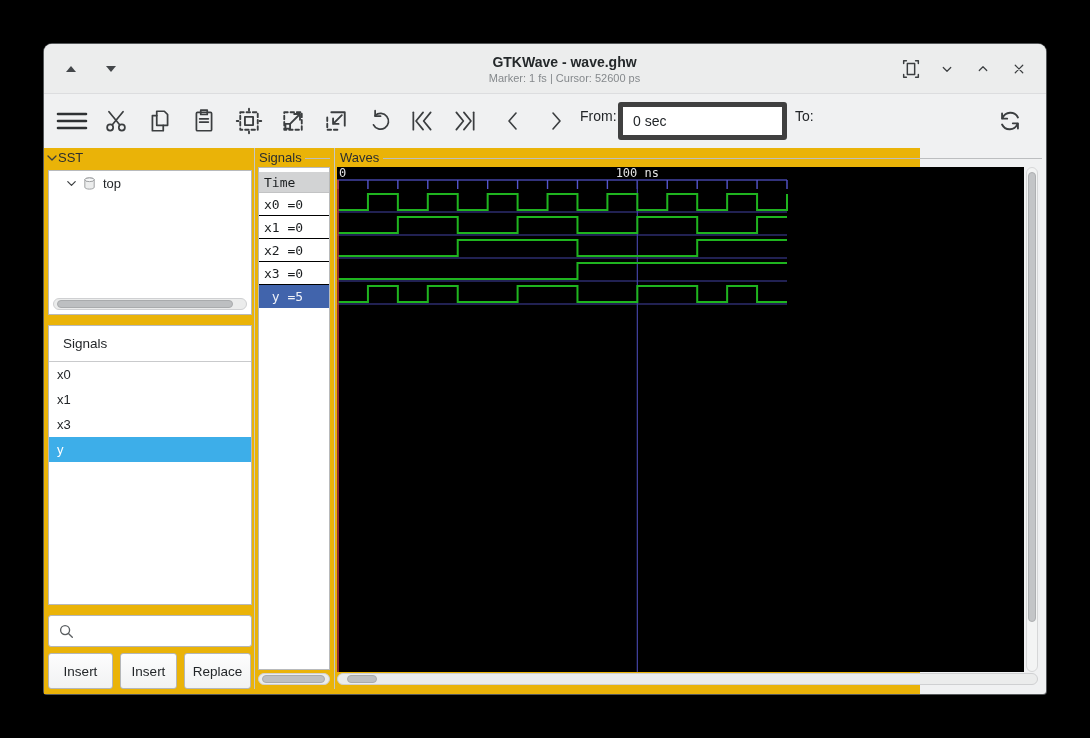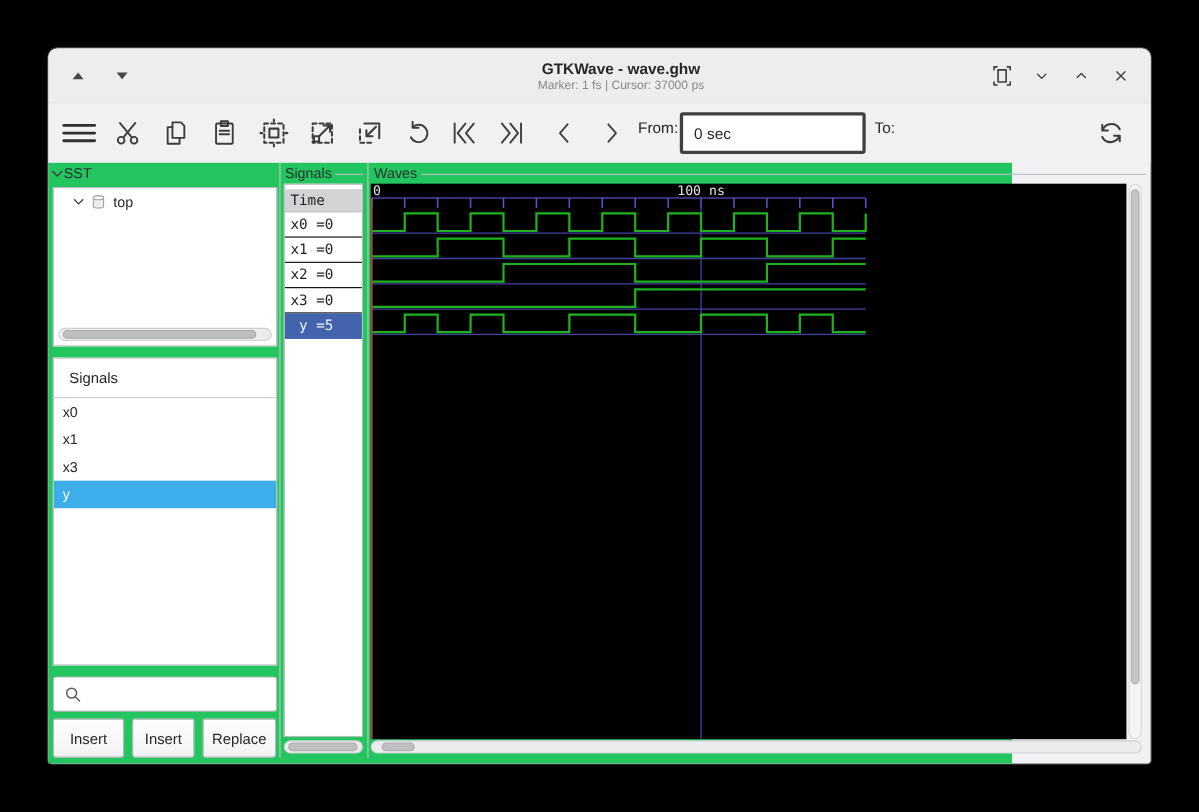--- a/index.html
+++ b/index.html
@@ -20,26 +20,26 @@
   .tb-center { position:absolute; left:0; right:0; top:0; height:50px; display:flex;
                flex-direction:column; align-items:center; justify-content:center; pointer-events:none;margin-left:39px; }
   .tb-title { font-size:14px; font-weight:bold; color:#24282a; line-height:17px; }
   .tb-sub { font-size:11px; color:#85898c; line-height:14px; }
 
   
   .toolbar { position:absolute; left:0; top:50px; width:100%; height:54px; background:#f0f1f2; }
   .tbtn { position:absolute; top:7px; width:40px; height:40px; display:flex; align-items:center;
           justify-content:center; background:transparent; border:none; }
   .tlabel { position:absolute; top:14px; font-size:14px; color:#232629; }
-  .tinput { position:absolute; top:8px; height:38px; background:#fff; border:3px solid #404040;
+  .tinput { position:absolute; top:8px; height:38px; background:#fff; border:5px solid #404040;
             border-radius:3px; font-size:14px; color:#232629; padding:0 10px;
             font-family:"Liberation Sans", sans-serif; }
 
   
-  .content { position:absolute; left:0; top:104px; width:876px; height:546px; background:#22c55e; }
+  .content { position:absolute; left:0; top:104px; width:876px; height:546px; background:#eab308; }
   .vsplit { position:absolute; top:0; width:1px; height:541px; background:#c4c6c8; }
 
   .panel-label { position:absolute; font-size:13px; color:#2b2e30; }
   .frame-line { position:absolute; height:1px; background:#bcbec0; }
 
   .white-box { position:absolute; background:#fff; border:1px solid #b8babc; }
 
   
   .tree-row { position:relative; height:25px; display:flex; align-items:center; font-size:13px; color:#232629; }
   .tree-row.selected { background:#3daee9; color:#fdfeff; height:26px; }
@@ -95,21 +95,21 @@
         <button class="tb-btn">
           <span>
             <svg width="12" height="8" viewBox="0 0 12 8">
                 <polygon points="1,1 11,1 6,7" fill="#44474a"></polygon>
               </svg>
           </span>
         </button>
       </div>
       <div class="tb-center">
         <div class="tb-title">GTKWave - wave.ghw</div>
-        <div class="tb-sub">Marker: 1 fs  |  Cursor: 37000 ps</div>
+        <div class="tb-sub">Marker: 1 fs  |  Cursor: 52600 ps</div>
       </div>
       <div class="tb-right">
         <button class="tb-btn">
           <span>
             <svg width="22" height="22" viewBox="0 0 24 24" class="icon-stroke">
               <rect x="8" y="6" width="8" height="12"></rect>
               <path d="M4 6 L4 3 L7 3 M17 3 L20 3 L20 6 M20 18 L20 21 L17 21 M7 21 L4 21 L4 18"></path>
             </svg>
           </span>
         </button>

